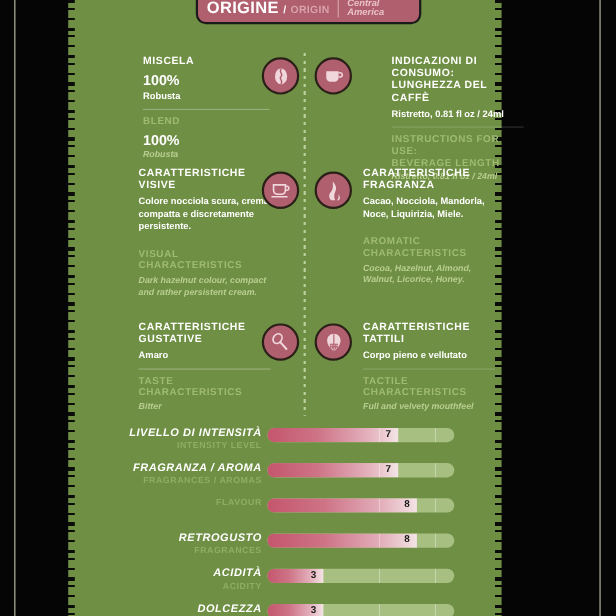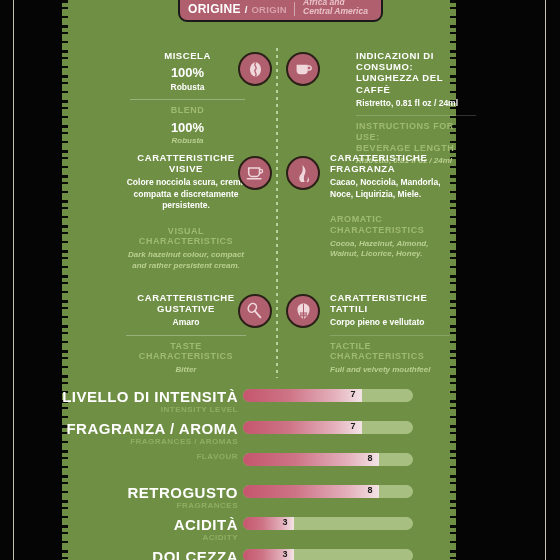--- a/index.html
+++ b/index.html
@@ -33,21 +33,21 @@
   .panel:after{right:-4px;transform:scaleX(-1);}
 
   
   .origin-badge{
     position:absolute;left:178px;top:-18px;width:205px;height:40px;
     background:#b05f6e;border:2px solid #1a1a1a;border-radius:9px;
     box-sizing:border-box;display:flex;align-items:flex-end;padding:0 8px 4px 8px;
   }
   .origin-left{display:flex;align-items:baseline;gap:4px;padding-right:7px;
      border-right:1px solid rgba(255,255,255,.45);}
-  .origin-it{font-size:12px;font-weight:bold;color:#ffffff;letter-spacing:.3px;}
+  .origin-it{font-size:15px;font-weight:bold;color:#ffffff;letter-spacing:.3px;}
   .origin-sep{font-size:9.5px;font-weight:bold;color:#ffffff;}
   .origin-en{font-size:9.5px;font-weight:bold;color:#d8a3ac;letter-spacing:.3px;}
   .origin-right{padding-left:8px;line-height:1.08;}
   .origin-r-en{font-size:8.5px;font-style:italic;font-weight:bold;color:#e9c2c8;}
 
   
   .center-dots{
     position:absolute;left:276px;top:48px;width:2px;height:330px;
     background:repeating-linear-gradient(to bottom,#cfe0b4 0 3px,transparent 3px 7px);
     opacity:.8;
@@ -55,34 +55,34 @@
 
   
   .feat{position:absolute;}
   .feat .icon{
     position:absolute;width:34px;height:34px;border-radius:50%;
     background:#b05f6e;border:2.5px solid #2a2018;box-sizing:border-box;
     display:flex;align-items:center;justify-content:center;
   }
   .feat .icon svg{display:block;}
 
-  .txt-r{text-align:center;}
+  .txt-r{text-align:left;}
   .txt-l{text-align:left;}
   .hd{font-size:9.5px;font-weight:bold;color:#ffffff;letter-spacing:.55px;line-height:1.18;}
   .hd-en{font-size:9px;font-weight:bold;color:#9fbb72;letter-spacing:.55px;line-height:1.18;}
   .bd{font-size:8.5px;font-weight:bold;color:#ffffff;line-height:1.35;margin-top:3px;}
   .bd-en{font-size:8px;font-weight:bold;font-style:italic;color:#b9cf90;line-height:1.35;margin-top:3px;}
   .rule{height:1px;background:rgba(255,255,255,.30);margin:6px 0 5px 0;}
   .rule.dim{background:rgba(255,255,255,.18);}
 
   
   .bars{position:absolute;left:62px;top:388px;width:394px;}
   .barrow{position:relative;height:32px;}
   .barlabels{position:absolute;left:0;top:0;width:176px;text-align:right;}
-  .bl-it{font-size:15px;font-weight:bold;color:#ffffff;letter-spacing:.5px;line-height:1.15;}
+  .bl-it{font-size:10px;font-weight:bold;color:#ffffff;letter-spacing:.5px;line-height:1.15;font-style:italic;}
   .bl-en{font-size:8px;font-weight:bold;color:#8fae63;letter-spacing:.5px;line-height:1.2;}
   .track{
     position:absolute;left:181px;top:1px;width:170px;height:13px;
     background:#a8bf82;border-radius:7px;overflow:hidden;
   }
   .ticks{position:absolute;inset:0;
     background:repeating-linear-gradient(to right,
       transparent 0 16.9px, rgba(255,255,255,.35) 16.9px 17.0px);}
   .fill{position:absolute;left:0;top:0;bottom:0;
     background:linear-gradient(to right,#c4566d 0%,#ce7386 38%,#e4b2bd 78%,#f3e4e6 100%);}

